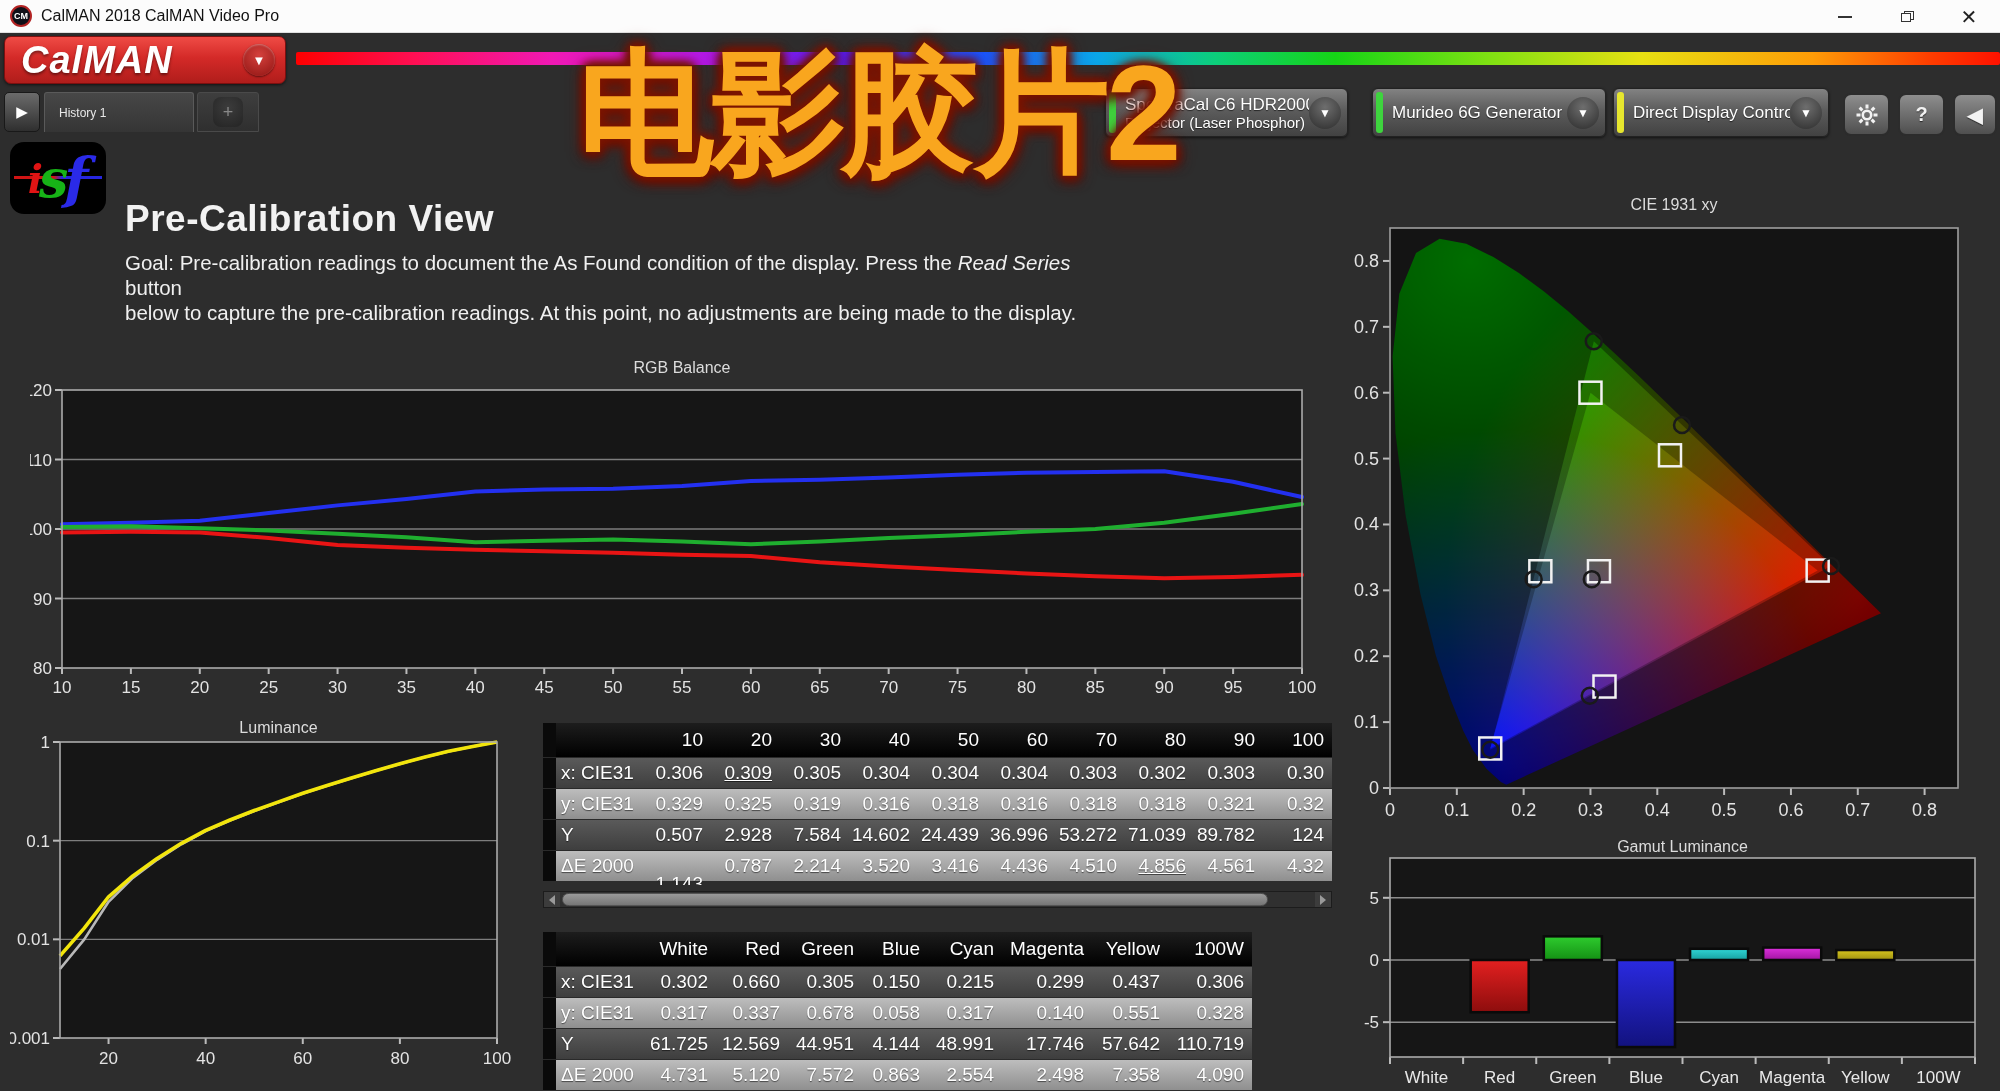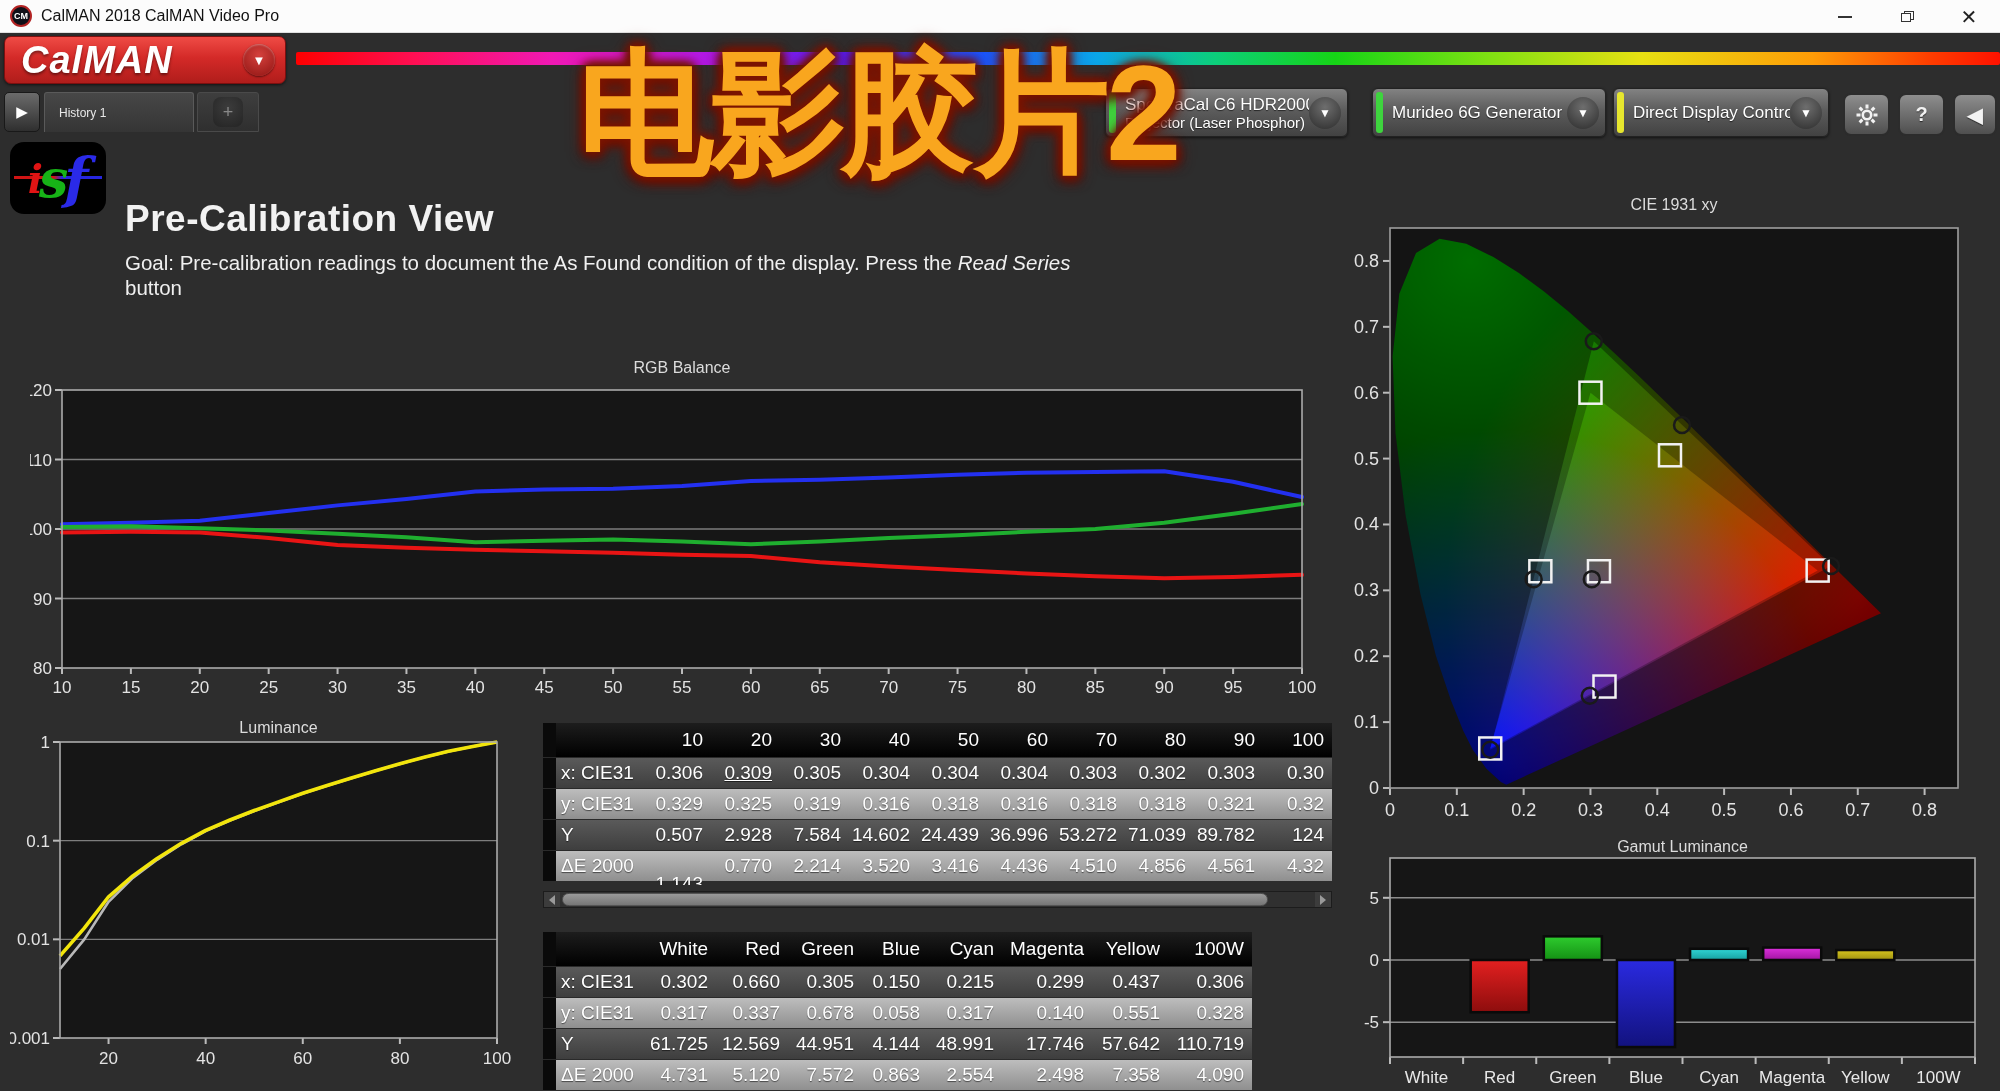--- a/index.html
+++ b/index.html
@@ -157,20 +157,21 @@
   <div class="isf-line"></div>
   <div class="isf-letters">
     <span class="isf-i">i</span>
       <span class="isf-s">s</span>
       <span class="isf-f">f</span>
   </div>
 </div>
 <div class="page-title">Pre-Calibration View</div>
 <div class="goal-text">
   <span>Goal: Pre-calibration readings to document the As Found condition of the display. Press the </span><i>Read Series</i><span> button</span><br>
+  <span>below to capture the pre-calibration readings. At this point, no adjustments are being made to the display.</span>
 </div>
 
 <svg id="rgbChart" class="chart" style="left:30px; top:353px;" width="1310" height="347">
     <rect x="32" y="37" width="1240" height="278" fill="#161616"></rect>
     <line x1="32" y1="245.5" x2="1272" y2="245.5" stroke="#7d7d7d" stroke-width="1.3"></line>
     <line x1="32" y1="176" x2="1272" y2="176" stroke="#7d7d7d" stroke-width="1.3"></line>
     <line x1="32" y1="106.5" x2="1272" y2="106.5" stroke="#7d7d7d" stroke-width="1.3"></line>
     <line x1="25" y1="37" x2="32" y2="37" stroke="#bbb" stroke-width="2"></line>
     <text x="22" y="43" font-size="17" fill="#e3e3e3" text-anchor="end">120</text>
     <line x1="25" y1="106.5" x2="32" y2="106.5" stroke="#bbb" stroke-width="2"></line>
@@ -468,27 +469,27 @@
       <div class="tcell " style="width: 69px;">36.996</div>
       <div class="tcell " style="width: 69px;">53.272</div>
       <div class="tcell " style="width: 69px;">71.039</div>
       <div class="tcell " style="width: 69px;">89.782</div>
       <div class="tcell " style="width: 69px;">124</div>
     </div>
     <div class="trow light">
       <div class="tcell gutter" style="width: 13px;"></div>
       <div class="tcell rlabel" style="width: 86px;">ΔE 2000</div>
       <div class="tcell " style="width: 69px; margin-top: 36px;">1.143</div>
-      <div class="tcell " style="width: 69px;">0.770</div>
+      <div class="tcell " style="width: 69px;">0.787</div>
       <div class="tcell " style="width: 69px;">2.214</div>
       <div class="tcell " style="width: 69px;">3.520</div>
       <div class="tcell " style="width: 69px;">3.416</div>
       <div class="tcell " style="width: 69px;">4.436</div>
       <div class="tcell " style="width: 69px;">4.510</div>
-      <div class="tcell " style="width: 69px;">4.856</div>
+      <div class="tcell " style="width: 69px; text-decoration: underline;">4.856</div>
       <div class="tcell " style="width: 69px;">4.561</div>
       <div class="tcell " style="width: 69px;">4.32</div>
     </div>
   </div>
 <div class="scrollbar" style="left:543px; top:891px; width:789px;">
   <div class="sb-arrow sb-left">
       <span></span>
     </div>
   <div class="sb-track">
       <div class="sb-thumb"></div>

